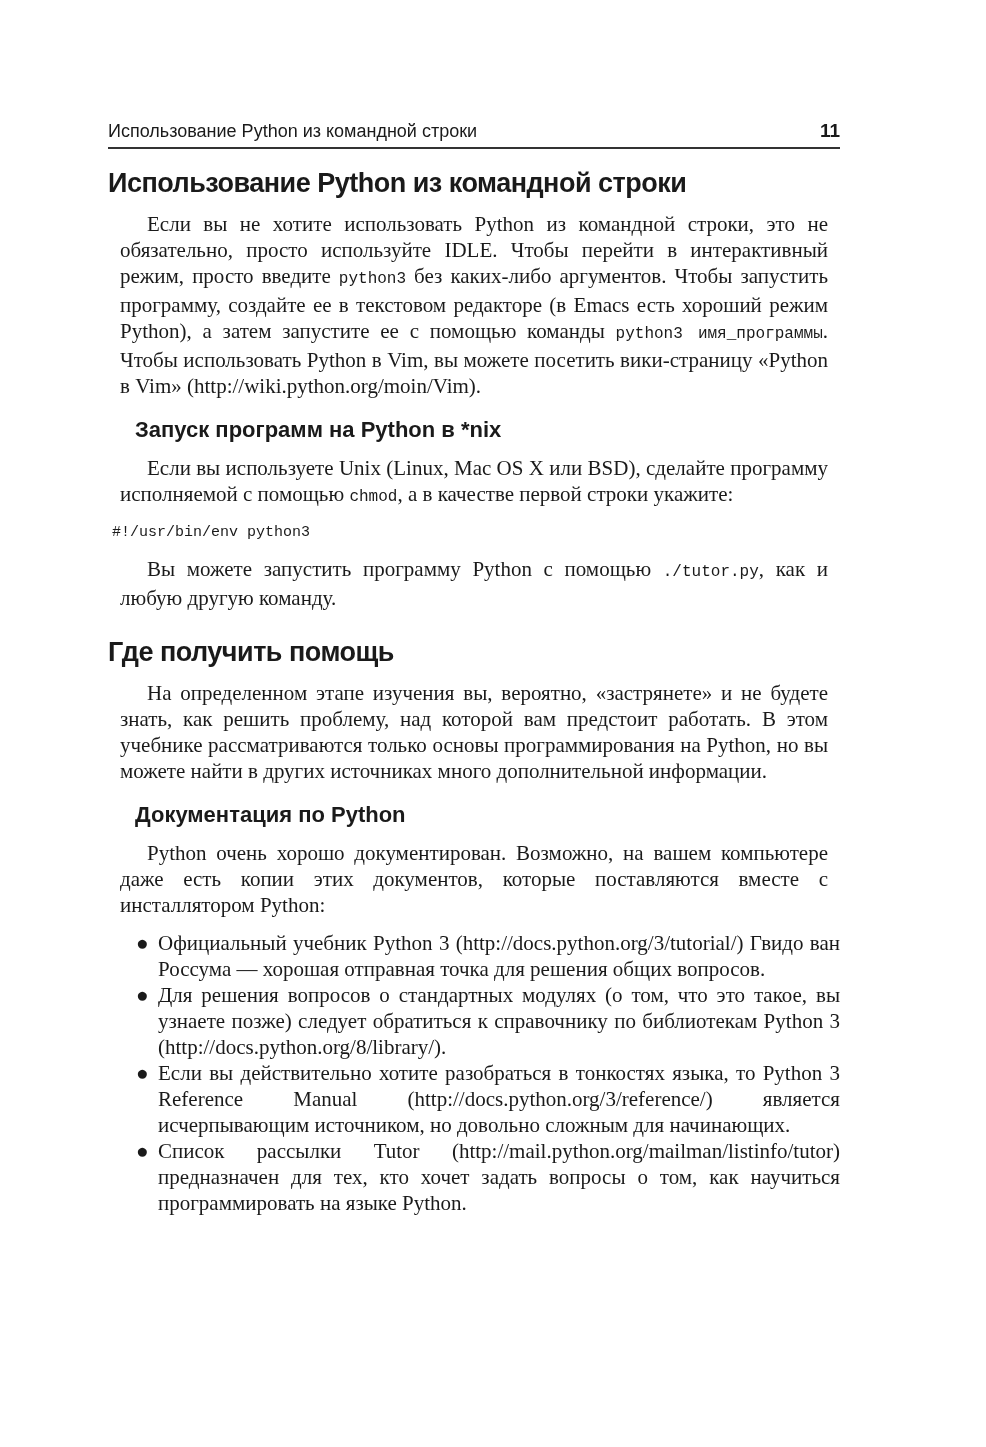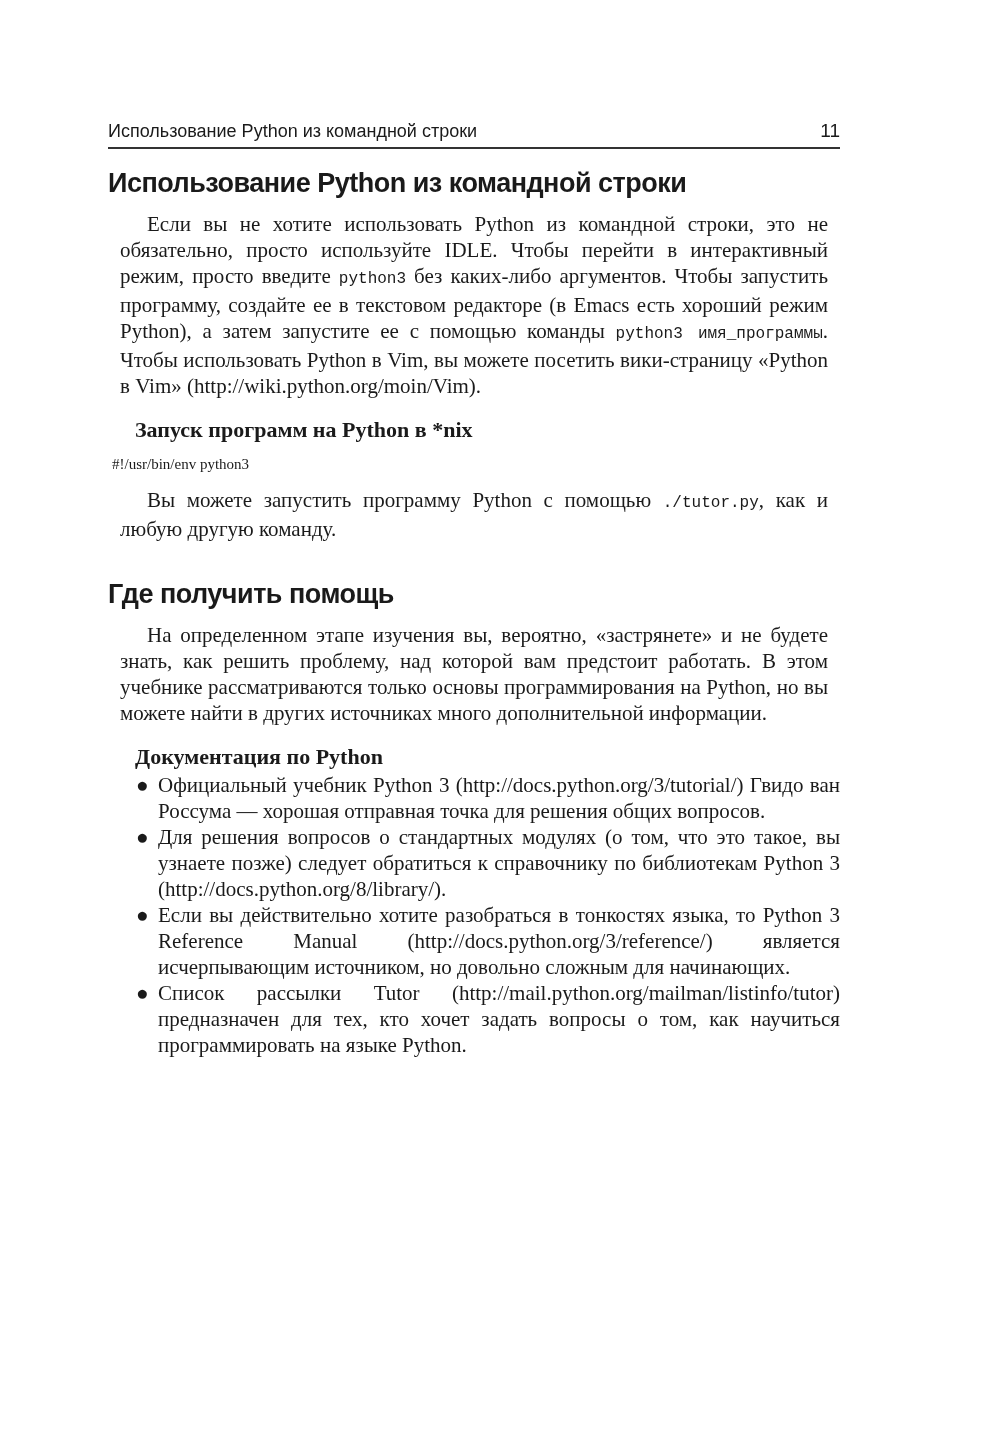--- a/index.html
+++ b/index.html
@@ -1,54 +1,56 @@
 <!DOCTYPE html>
 <html><head>
 <meta charset="utf-8">
 <style>
   html, body { margin: 0; padding: 0; background: #ffffff; }
   body { width: 986px; height: 1447px; position: relative; overflow: hidden; color: #1a1a1a; }
   .page { position: absolute; left: 108px; top: 120px; width: 732px; }
   .running-header { display: flex; justify-content: space-between; align-items: flex-end;
     font-family: "Liberation Sans", sans-serif; font-size: 18px; line-height: 22px;
     padding-bottom: 5px; border-bottom: 2px solid #333; }
-  .running-header .pnum { font-weight: normal; font-size: 19px; }
+  .running-header .pnum { font-weight: bold; font-size: 19px; }
   h1 { font-family: "Liberation Sans", sans-serif; font-weight: bold; font-size: 27px;
     letter-spacing: -0.5px; margin: 18px 0 10px 0; line-height: 32px; }
-  h1.sec2 { margin-top: 36px; }
-  h2 { font-family: Liberation Serif, serif; font-weight: bold; font-size: 22px;
+  h1.sec2 { margin-top: 25px; }
+  h2 { font-family: Liberation Sans, sans-serif; font-weight: bold; font-size: 22px;
     margin: 18px 0 2px 27px; line-height: 26px; }
   p { font-family: "Liberation Serif", serif; font-size: 21px; line-height: 26px;
     margin: 12px; text-align: justify; text-indent: 27px; }
   code, .mono { font-family: "Liberation Mono", monospace; font-size: 16px; }
-  pre.code { font-family: Liberation Serif, serif; font-size: 15px; margin: 10px 0 10px 4px; line-height: 22px; }
+  pre.code { font-family: Liberation Mono, monospace; font-size: 15px; margin: 10px 0 10px 4px; line-height: 22px; }
   ul { list-style: none; margin: 0; padding: 0 0 0 50px; }
   li { position: relative; font-family: "Liberation Serif", serif; font-size: 21px; line-height: 26px; text-align: justify; }
   li .bullet { position: absolute; left: -22px; top: 0; }
 </style>
 </head>
 <body>
 
 <div class="page">
   <div class="running-header">
     <span>Использование Python из командной строки</span>
     <span class="pnum">11</span>
   </div>
 
   <h1>Использование Python из командной строки</h1>
   <p><span>Если вы не хотите использовать Python из командной строки, это не обязательно, просто используйте IDLE. Чтобы перейти в интерактивный режим, просто введите </span><code>python3</code><span> без каких-либо аргументов. Чтобы запустить программу, создайте ее в текстовом редакторе (в Emacs есть хороший режим Python), а затем запустите ее с помощью команды </span><code>python3 имя_программы</code><span>. Чтобы использовать Python в Vim, вы можете посетить вики-страницу «Python в Vim» (http://wiki.python.org/moin/Vim).</span></p>
 
   <h2>Запуск программ на Python в *nix</h2>
+  <p><span>Если вы используете Unix (Linux, Mac OS X или BSD), сделайте программу исполняемой с помощью </span><code>chmod</code><span>, а в качестве первой строки укажите:</span></p>
   <pre class="code">#!/usr/bin/env python3</pre>
   <p><span>Вы можете запустить программу Python с помощью </span><code>./tutor.py</code><span>, как и любую другую команду.</span></p>
 
   <h1 class="sec2">Где получить помощь</h1>
   <p>На определенном этапе изучения вы, вероятно, «застрянете» и не будете знать, как решить проблему, над которой вам предстоит работать. В этом учебнике рассматриваются только основы программирования на Python, но вы можете найти в других источниках много дополнительной информации.</p>
 
   <h2>Документация по Python</h2>
+  <p>Python очень хорошо документирован. Возможно, на вашем компьютере даже есть копии этих документов, которые поставляются вместе с инсталлятором Python:</p>
   <ul>
     <li><span class="bullet">●</span><span>Официальный учебник Python 3 (http://docs.python.org/3/tutorial/) Гвидо ван Россума — хорошая отправная точка для решения общих вопросов.</span></li>
     <li><span class="bullet">●</span><span>Для решения вопросов о стандартных модулях (о том, что это такое, вы узнаете позже) следует обратиться к справочнику по библиотекам Python 3 (http://docs.python.org/8/library/).</span></li>
     <li><span class="bullet">●</span><span>Если вы действительно хотите разобраться в тонкостях языка, то Python 3 Reference Manual (http://docs.python.org/3/reference/) является исчерпывающим источником, но довольно сложным для начинающих.</span></li>
   </ul>
 
   <ul>
     <li><span class="bullet">●</span><span>Список рассылки Tutor (http://mail.python.org/mailman/listinfo/tutor) предназначен для тех, кто хочет задать вопросы о том, как научиться программировать на языке Python.</span></li>
   </ul>
 </div>

